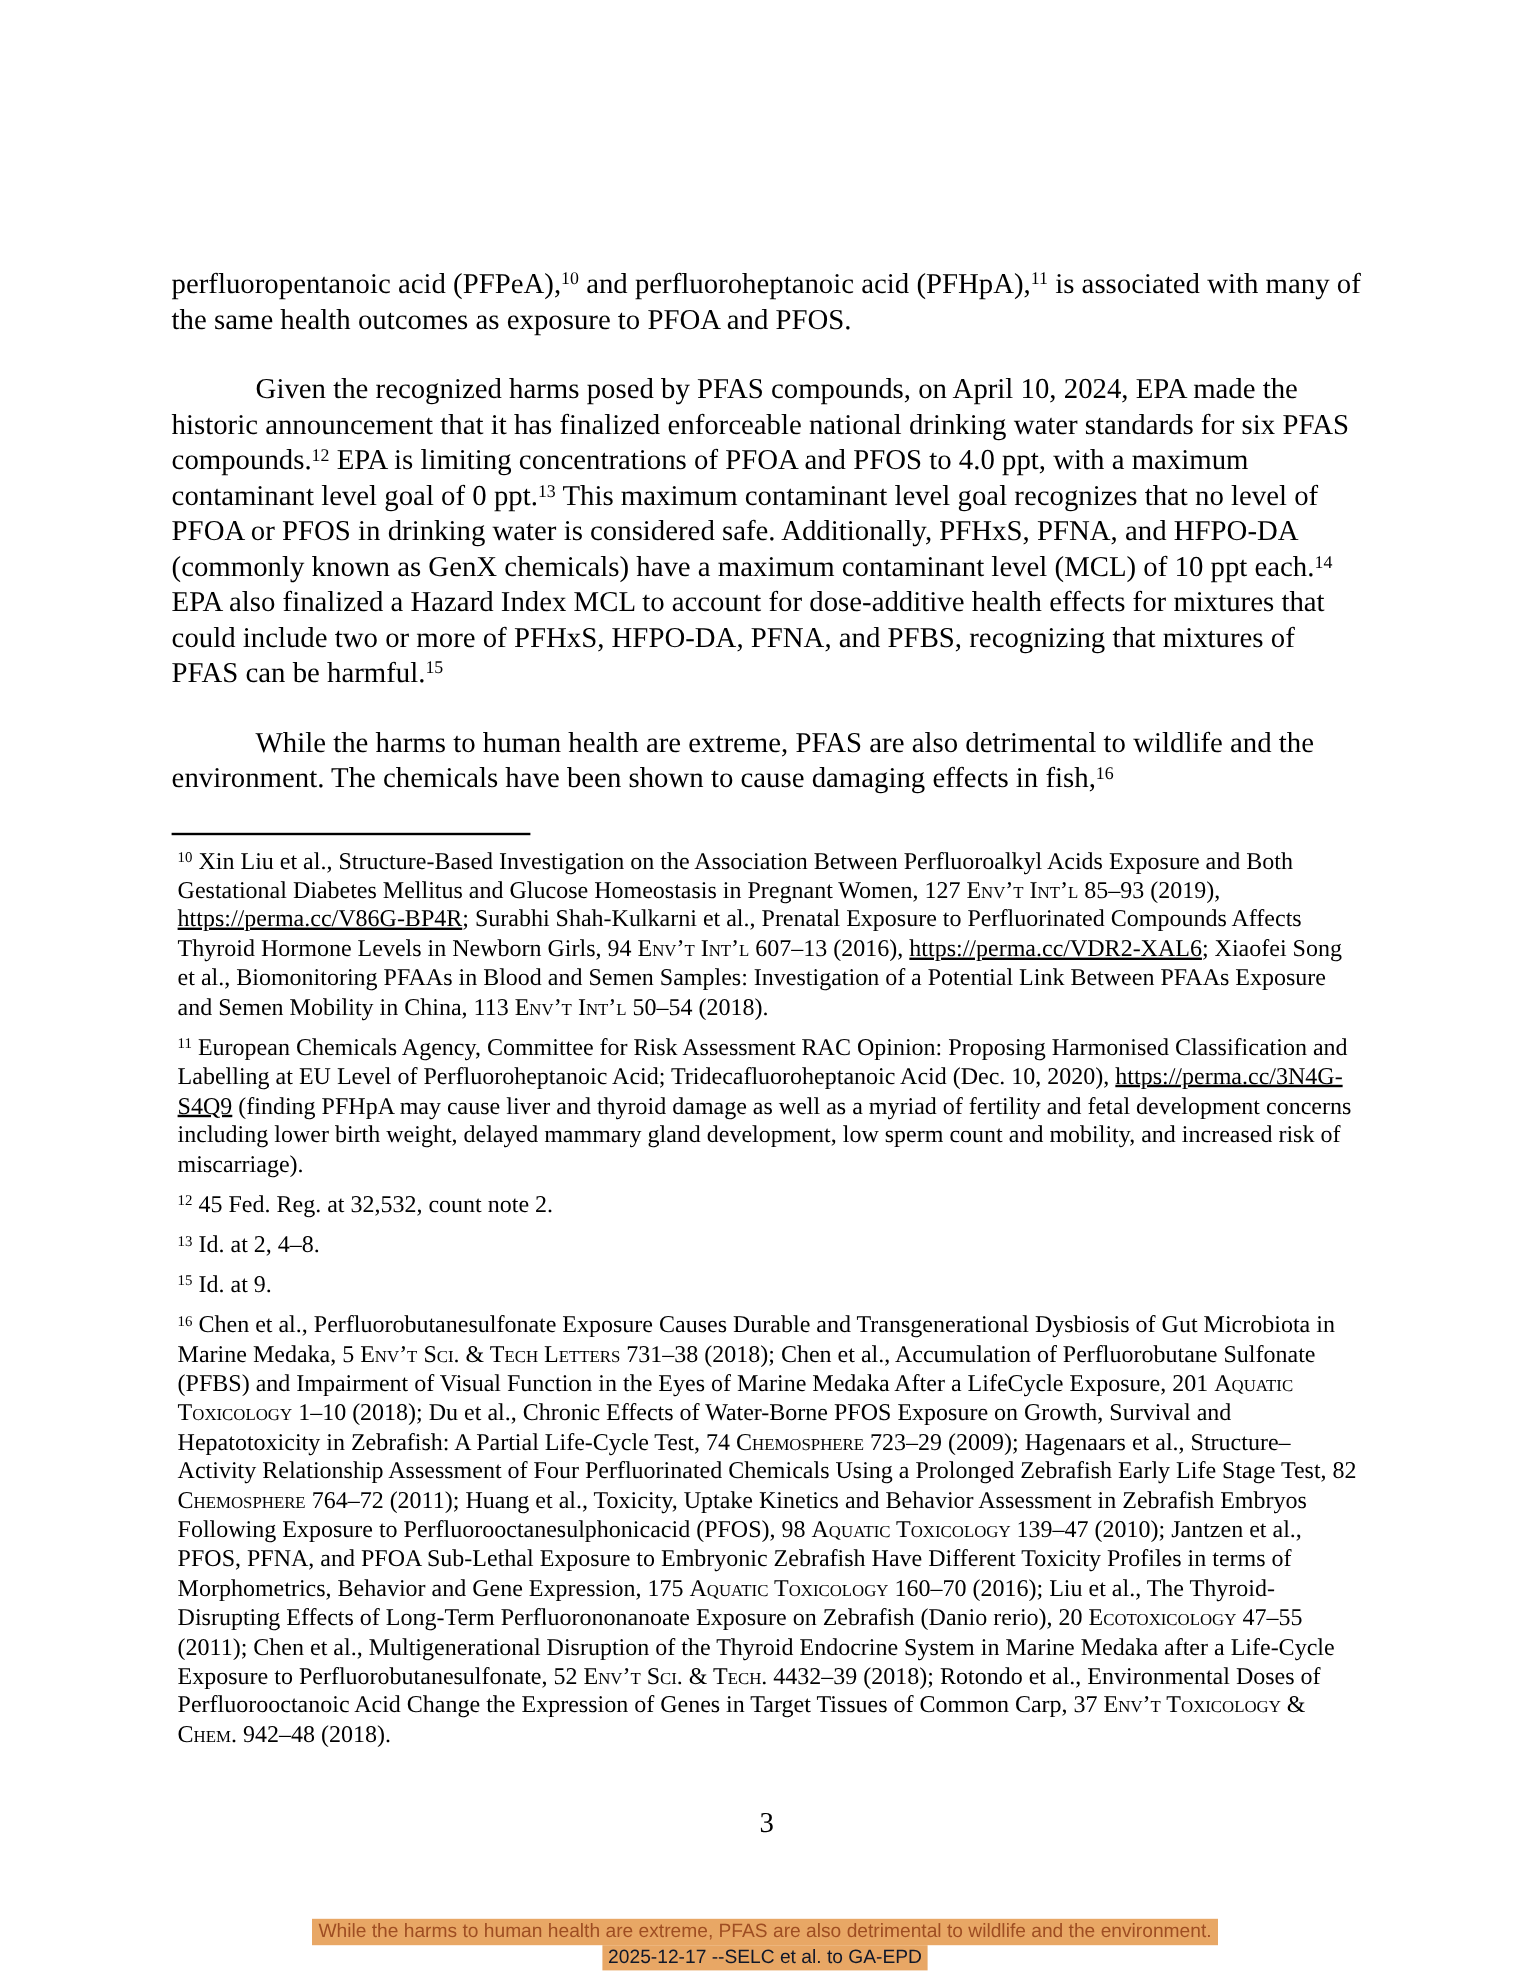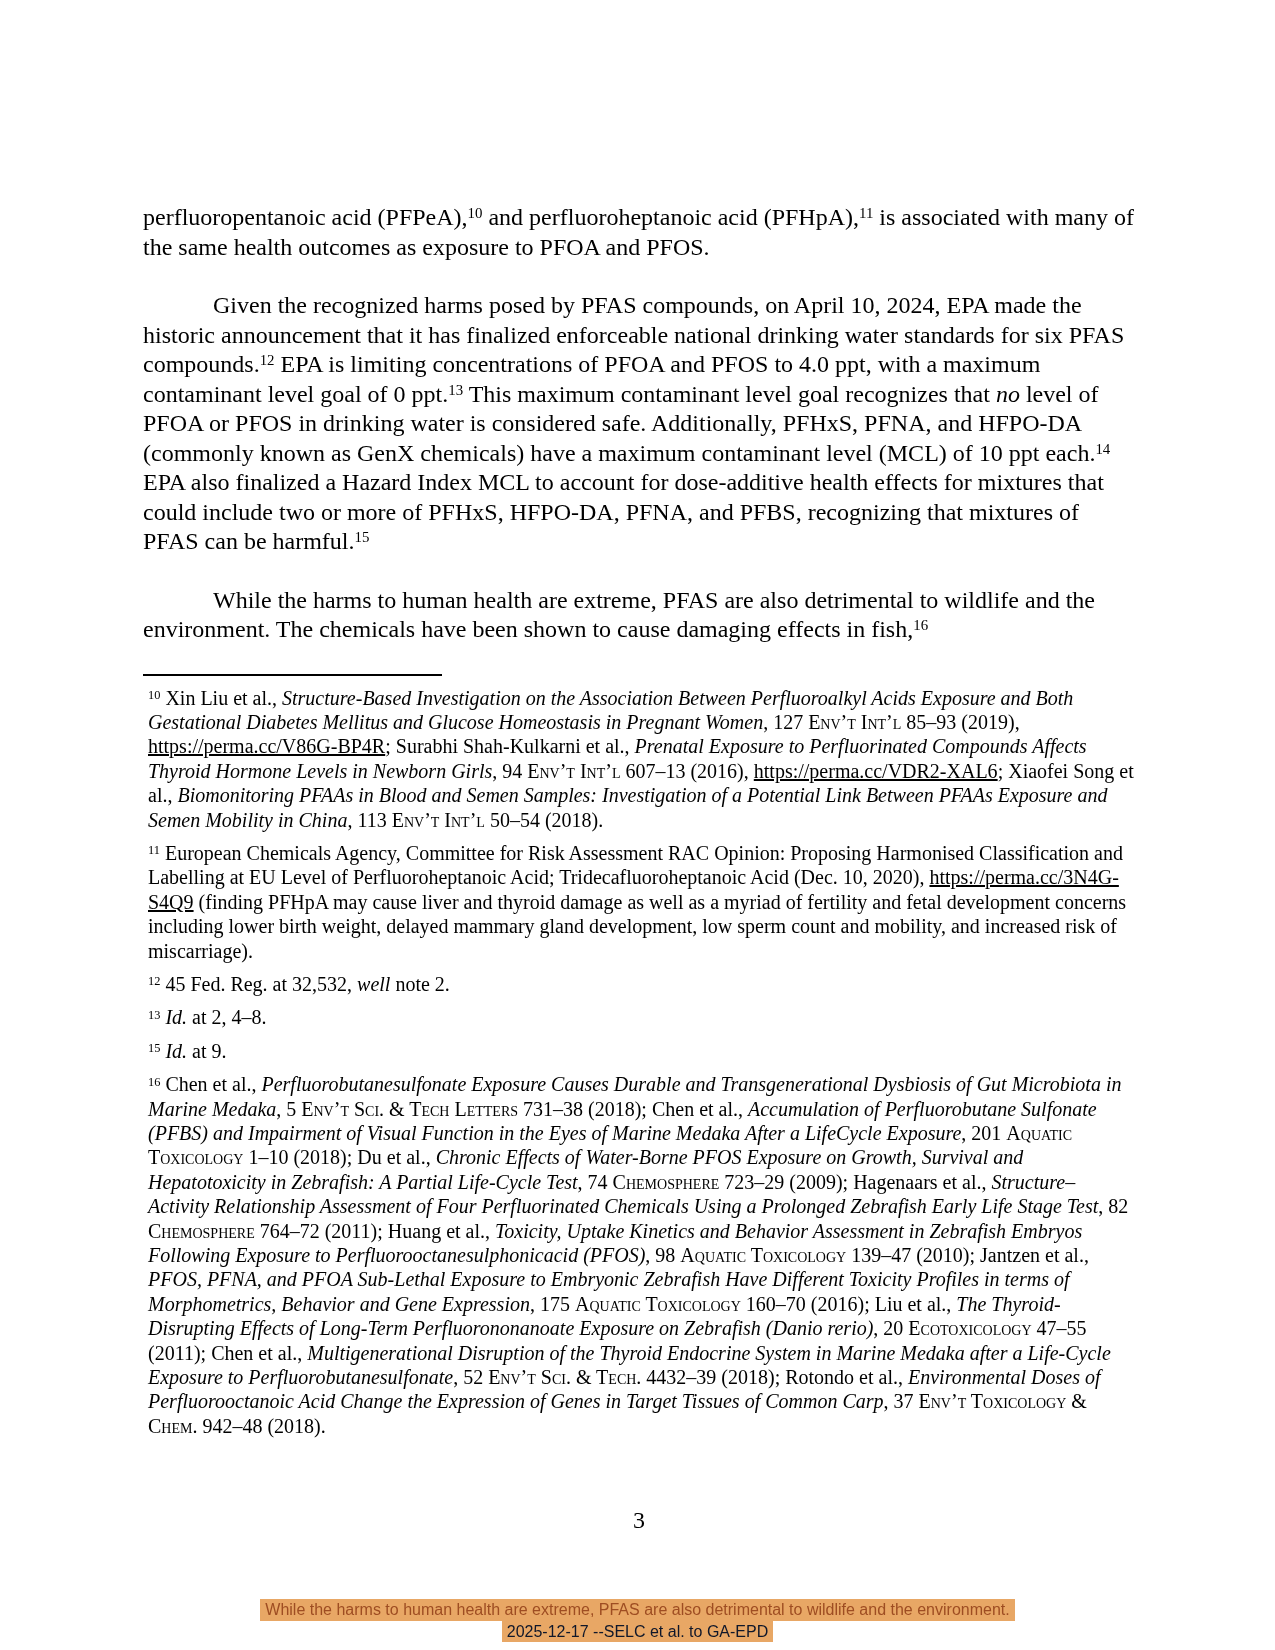--- a/index.html
+++ b/index.html
@@ -7,42 +7,42 @@
     position:relative;
     width:1275px; height:1650px;
     background:#ffffff;
     margin:0 auto;
     overflow:hidden;
     font-family:"Liberation Serif", serif;
     color:#000;
   }
   .doc {
     position:absolute;
-    left:143px; top:203px;
+    left:143px; top:223px;
     width:992px;
   }
   .para {
     font-size:24px;
     line-height:29.5px;
     margin:0 0 29px 0;
     text-align:left;
   }
   .para.indent { text-indent:70px; }
   .fnsep {
     width:299px;
     border:none;
     border-top:2px solid #000;
     margin:24px 0 10px 0;
   }
   .footnote {
     font-size:20px;
     line-height:24.4px;
     margin:0 0 9px 5px;
   }
-  .run-i  { font-style:italic; }
+  .run-i  { }
   .run-sc { font-variant:small-caps; }
   .run-u  { text-decoration:underline; }
   .run-sup {
     font-size:0.62em;
     position:relative;
     top:-0.45em;
     line-height:0;
   }
   .page-number {
     position:absolute;
@@ -72,21 +72,21 @@
   <div class="doc">
     <div>
         <div class="para"><span>perfluoropentanoic acid (PFPeA),</span><span class="run-sup">10</span><span> and perfluoroheptanoic acid (PFHpA),</span><span class="run-sup">11</span><span> is associated with many of the same health outcomes as exposure to PFOA and PFOS.</span></div>
         <div class="para indent"><span>Given the recognized harms posed by PFAS compounds, on April 10, 2024, EPA made the historic announcement that it has finalized enforceable national drinking water standards for six PFAS compounds.</span><span class="run-sup">12</span><span> EPA is limiting concentrations of PFOA and PFOS to 4.0 ppt, with a maximum contaminant level goal of 0 ppt.</span><span class="run-sup">13</span><span> This maximum contaminant level goal recognizes that </span><span class="run-i">no</span><span> level of PFOA or PFOS in drinking water is considered safe. Additionally, PFHxS, PFNA, and HFPO-DA (commonly known as GenX chemicals) have a maximum contaminant level (MCL) of 10 ppt each.</span><span class="run-sup">14</span><span> EPA also finalized a Hazard Index MCL to account for dose-additive health effects for mixtures that could include two or more of PFHxS, HFPO-DA, PFNA, and PFBS, recognizing that mixtures of PFAS can be harmful.</span><span class="run-sup">15</span></div>
         <div class="para indent"><span>While the harms to human health are extreme, PFAS are also detrimental to wildlife and the environment. The chemicals have been shown to cause damaging effects in fish,</span><span class="run-sup">16</span></div>
       </div>
     <div class="fnsep"></div>
     <div>
         <div class="footnote"><span class="run-sup">10</span> <span>Xin Liu et al., </span><span class="run-i">Structure-Based Investigation on the Association Between Perfluoroalkyl Acids Exposure and Both Gestational Diabetes Mellitus and Glucose Homeostasis in Pregnant Women</span><span>, 127 </span><span class="run-sc">Env’t Int’l</span><span> 85–93 (2019), </span><span class="run-u">https://perma.cc/V86G-BP4R</span><span>; Surabhi Shah-Kulkarni et al., </span><span class="run-i">Prenatal Exposure to Perfluorinated Compounds Affects Thyroid Hormone Levels in Newborn Girls</span><span>, 94 </span><span class="run-sc">Env’t Int’l</span><span> 607–13 (2016), </span><span class="run-u">https://perma.cc/VDR2-XAL6</span><span>; Xiaofei Song et al., </span><span class="run-i">Biomonitoring PFAAs in Blood and Semen Samples: Investigation of a Potential Link Between PFAAs Exposure and Semen Mobility in China</span><span>, 113 </span><span class="run-sc">Env’t Int’l</span><span> 50–54 (2018).</span></div>
         <div class="footnote"><span class="run-sup">11</span> <span>European Chemicals Agency, Committee for Risk Assessment RAC Opinion: Proposing Harmonised Classification and Labelling at EU Level of Perfluoroheptanoic Acid; Tridecafluoroheptanoic Acid (Dec. 10, 2020), </span><span class="run-u">https://perma.cc/3N4G-S4Q9</span><span> (finding PFHpA may cause liver and thyroid damage as well as a myriad of fertility and fetal development concerns including lower birth weight, delayed mammary gland development, low sperm count and mobility, and increased risk of miscarriage).</span></div>
-        <div class="footnote"><span class="run-sup">12</span> <span>45 Fed. Reg. at 32,532, </span><span class="run-i">well</span><span> note 2.</span></div>
+        <div class="footnote"><span class="run-sup">12</span> <span>45 Fed. Reg. at 32,532, </span><span class="run-i">count</span><span> note 2.</span></div>
         <div class="footnote"><span class="run-sup">13</span> <span class="run-i">Id.</span><span> at 2, 4–8.</span></div>
         <div class="footnote"><span class="run-sup">15</span> <span class="run-i">Id.</span><span> at 9.</span></div>
         <div class="footnote"><span class="run-sup">16</span> <span>Chen et al., </span><span class="run-i">Perfluorobutanesulfonate Exposure Causes Durable and Transgenerational Dysbiosis of Gut Microbiota in Marine Medaka</span><span>, 5 </span><span class="run-sc">Env’t Sci. &amp; Tech Letters</span><span> 731–38 (2018); Chen et al., </span><span class="run-i">Accumulation of Perfluorobutane Sulfonate (PFBS) and Impairment of Visual Function in the Eyes of Marine Medaka After a LifeCycle Exposure</span><span>, 201 </span><span class="run-sc">Aquatic Toxicology</span><span> 1–10 (2018); Du et al., </span><span class="run-i">Chronic Effects of Water-Borne PFOS Exposure on Growth, Survival and Hepatotoxicity in Zebrafish: A Partial Life-Cycle Test</span><span>, 74 </span><span class="run-sc">Chemosphere</span><span> 723–29 (2009); Hagenaars et al., </span><span class="run-i">Structure–Activity Relationship Assessment of Four Perfluorinated Chemicals Using a Prolonged Zebrafish Early Life Stage Test</span><span>, 82 </span><span class="run-sc">Chemosphere</span><span> 764–72 (2011); Huang et al., </span><span class="run-i">Toxicity, Uptake Kinetics and Behavior Assessment in Zebrafish Embryos Following Exposure to Perfluorooctanesulphonicacid (PFOS)</span><span>, 98 </span><span class="run-sc">Aquatic Toxicology</span><span> 139–47 (2010); Jantzen et al., </span><span class="run-i">PFOS, PFNA, and PFOA Sub-Lethal Exposure to Embryonic Zebrafish Have Different Toxicity Profiles in terms of Morphometrics, Behavior and Gene Expression</span><span>, 175 </span><span class="run-sc">Aquatic Toxicology</span><span> 160–70 (2016); Liu et al., </span><span class="run-i">The Thyroid-Disrupting Effects of Long-Term Perfluorononanoate Exposure on Zebrafish (Danio rerio)</span><span>, 20 </span><span class="run-sc">Ecotoxicology</span><span> 47–55 (2011); Chen et al., </span><span class="run-i">Multigenerational Disruption of the Thyroid Endocrine System in Marine Medaka after a Life-Cycle Exposure to Perfluorobutanesulfonate</span><span>, 52 </span><span class="run-sc">Env’t Sci. &amp; Tech.</span><span> 4432–39 (2018); Rotondo et al., </span><span class="run-i">Environmental Doses of Perfluorooctanoic Acid Change the Expression of Genes in Target Tissues of Common Carp</span><span>, 37 </span><span class="run-sc">Env’t Toxicology &amp; Chem.</span><span> 942–48 (2018).</span></div>
       </div>
   </div>
 
   <div class="page-number">3</div>
 
   <div class="overlay">
     <div><span class="hl" style="background-color: rgb(232, 167, 101); color: rgb(158, 77, 34);">While the harms to human health are extreme, PFAS are also detrimental to wildlife and the environment.</span></div>

